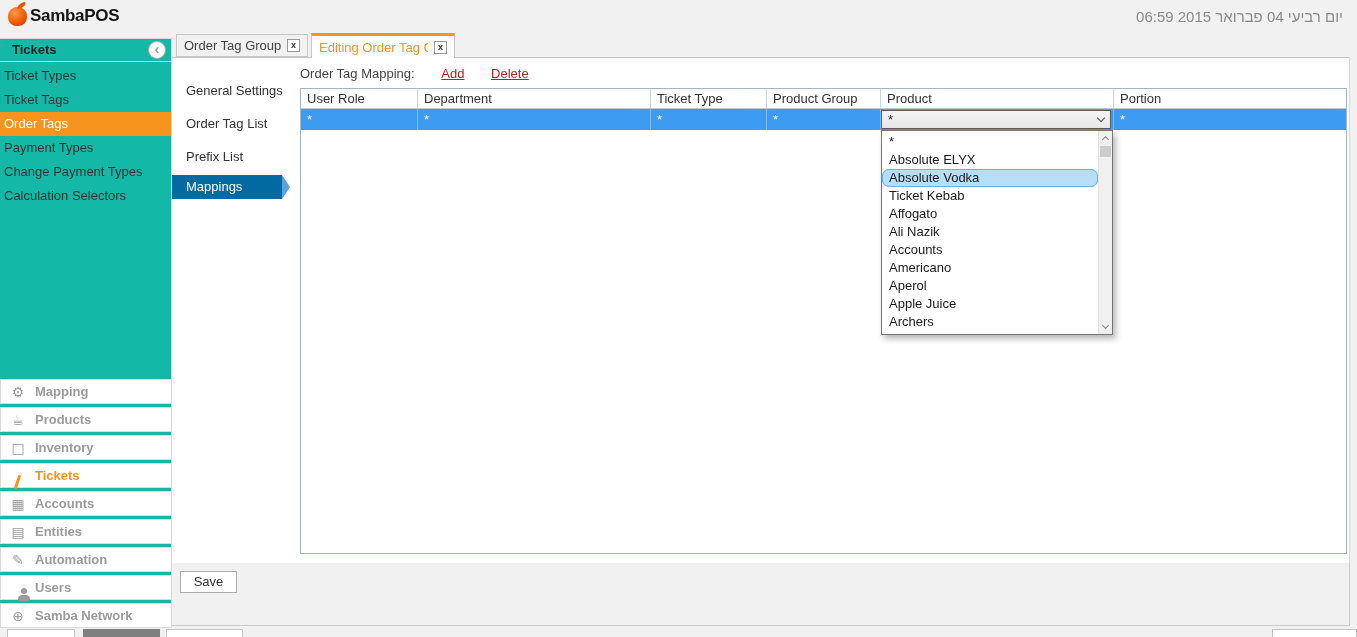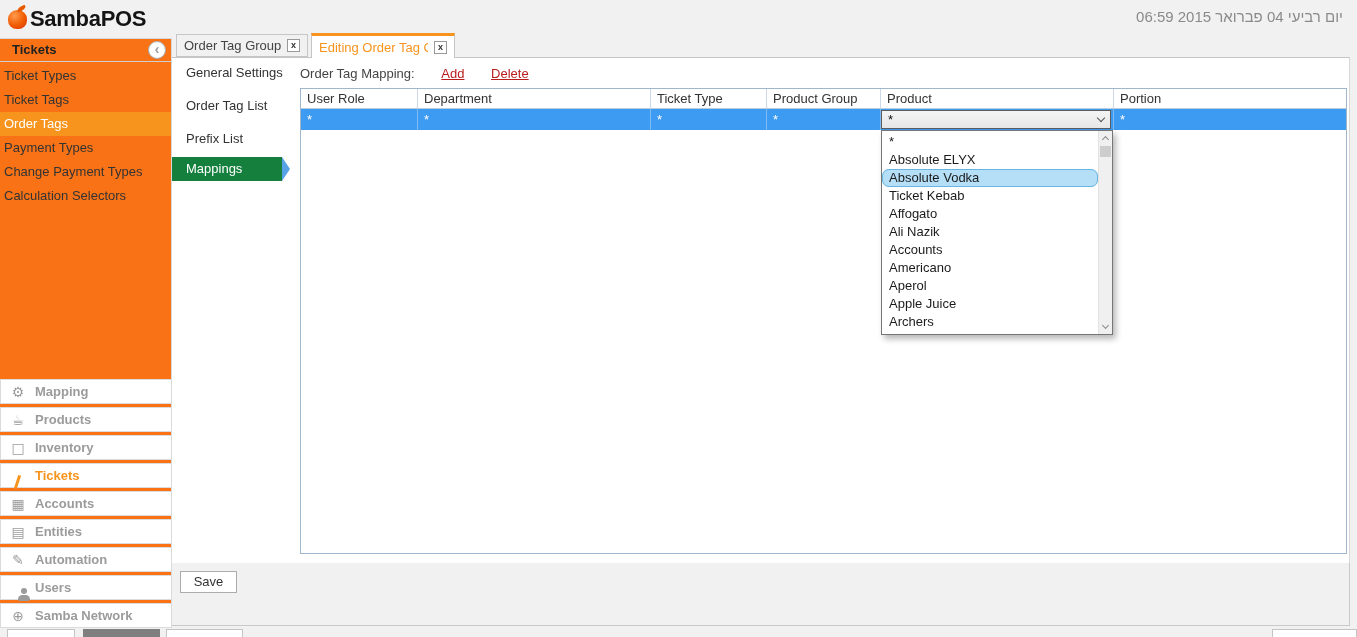--- a/index.html
+++ b/index.html
@@ -6,25 +6,25 @@
   body { background:#e8e8e8; }
   .screen{position:relative;width:1357px;height:637px;background:#F1F1F1;
     font-family:"Liberation Sans","DejaVu Sans",sans-serif;font-size:13px;color:#333;overflow:hidden;}
 
   
   .logo{position:absolute;left:8px;top:6px;display:flex;align-items:center;gap:3px;}
   .apple{width:19px;height:19px;position:relative;border-radius:48% 48% 46% 46%;
     background:radial-gradient(circle at 35% 30%,#ff9a4d 0%,#f05a00 55%,#d93000 100%);}
   .apple::before{content:"";position:absolute;left:9px;top:-4px;width:9px;height:5px;
     background:#e85a00;border-radius:80% 20% 80% 20%;transform:rotate(-18deg);}
-  .logo-text{font-size:22px;font-weight:bold;color:#141414;letter-spacing:-0.3px;}
+  .logo-text{font-size:17px;font-weight:bold;color:#141414;letter-spacing:-0.3px;}
   .clock{position:absolute;right:14px;top:8px;font-size:15px;color:#8A8A8A;direction:rtl;}
 
   
-  .left-panel{position:absolute;left:0;top:38px;width:172px;height:589px;background:#f97316;
+  .left-panel{position:absolute;left:0;top:38px;width:172px;height:589px;background:#14b8a6;
     border:1px solid #D8D8D8;border-left:none;}
   .panel-header{height:23px;line-height:22px;padding-left:12px;font-weight:bold;color:#222;
     border-bottom:1px solid #CFCFCF;position:relative;}
   .back-btn{position:absolute;right:5px;top:2px;width:18px;height:18px;border:1px solid #ABABAB;
     border-radius:50%;color:#9B9B9B;text-align:center;line-height:15px;font-size:14px;background:#fff;cursor:pointer;}
   .panel-items{padding-top:2px;}
   .panel-item{height:24px;line-height:24px;padding-left:4px;color:#333;cursor:pointer;}
   .panel-item.selected{background:#F7941E;color:#fff;}
 
   
@@ -48,23 +48,23 @@
   .tab-label{overflow:hidden;text-overflow:clip;}
   .tab-inactive{left:176px;top:34px;width:132px;height:23px;border:1px solid #C6C6C6;background:#F1F1F1;color:#444;z-index:5;}
   .tab-active{left:311px;top:33px;width:144px;height:25px;border:1px solid #C6C6C6;border-top:3px solid #F7941E;
     border-bottom:none;background:#fff;color:#F7941E;z-index:7;}
   .tab-close{flex:0 0 13px;width:13px;height:13px;border:1px solid #999;background:#fff;color:#333;
     font-size:9px;line-height:11px;text-align:center;font-weight:bold;cursor:pointer;}
 
   
   .content{position:absolute;left:172px;top:57px;width:1178px;height:506px;background:#fff;
     border-top:1px solid #C6C6C6;border-right:1px solid #D8D8D8;z-index:6;}
-  .sections{padding-top:3px;width:118px;}
+  .sections{padding-top:21px;width:118px;}
   .section-item{height:24px;line-height:24px;padding-left:14px;margin-bottom:9px;color:#333;cursor:pointer;}
-  .section-item.selected{background:#15803d;color:#fff;width:110px;position:relative;margin-top:-3px;}
+  .section-item.selected{background:#0369a1;color:#fff;width:110px;position:relative;margin-top:-3px;}
   .section-item.selected::after{content:"";position:absolute;left:110px;top:50%;margin-top:-12px;
     border-top:12px solid transparent;border-bottom:12px solid transparent;border-left:8px solid #57A1E5;}
 
   .toolbar{position:absolute;left:128px;top:8px;color:#444;}
   .link{color:#b91c1c;text-decoration:underline;margin-left:23px;cursor:pointer;}
 
   
   .grid{position:absolute;left:128px;top:30px;width:1047px;height:466px;border:1px solid #9FB6CB;background:#fff;}
   .grid-header,.grid-row{display:grid;grid-template-columns:117px 233px 116px 114px 233px 1fr;}
   .grid-header{height:20px;border-bottom:1px solid #BACDDE;}

